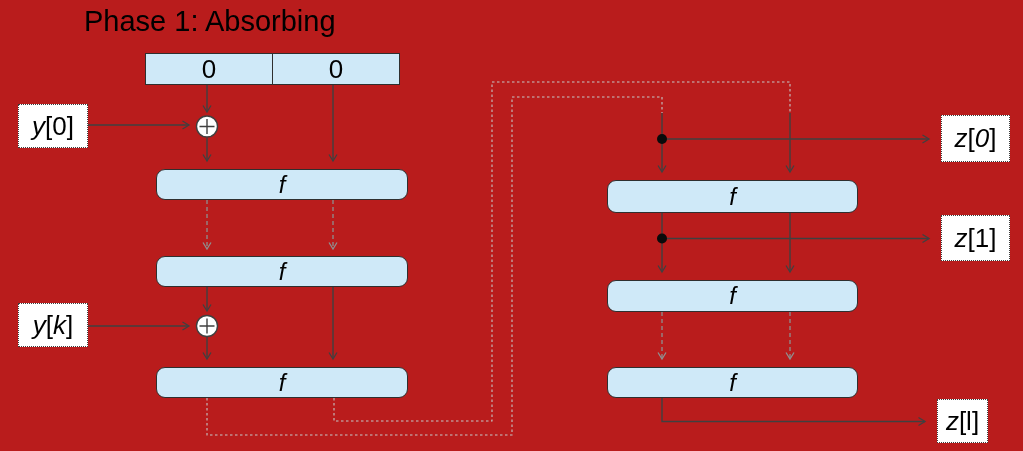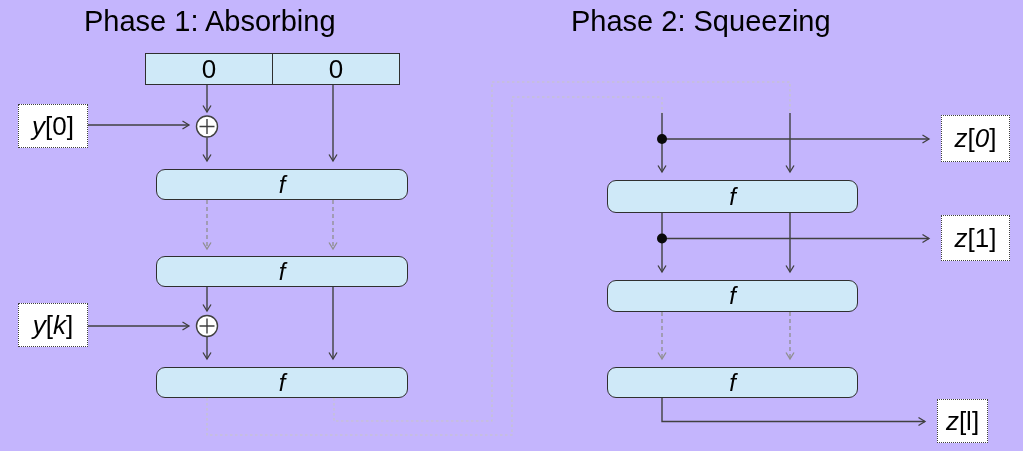--- a/index.html
+++ b/index.html
@@ -1,17 +1,17 @@
 <!DOCTYPE html>
 <html style="--fill: #cfe9f8; --border: #2f2f2f; --arrow: #404040; --dashed: #8f8f8f; --routing: #c6c6c6; --text: #000000;"><head>
 <meta charset="utf-8">
 <style>
   html,body{margin:0;padding:0;background:#ffffff;}
   #canvas{
-    position:relative;width:1023px;height:451px;background:#c4b5fd;
+    position:relative;width:1023px;height:451px;background:#b91c1c;
     font-family:"Liberation Sans","DejaVu Sans",sans-serif;color:var(--text,#000);
     overflow:hidden;
   }
   #wires{position:absolute;left:0;top:0;width:1023px;height:451px;}
 
   .ln{fill:none;stroke:var(--arrow,#404040);stroke-width:1.4;}
   .dln{fill:none;stroke:var(--dashed,#8f8f8f);stroke-width:1.3;stroke-dasharray:4 3;}
   .rln{fill:none;stroke:var(--routing,#c6c6c6);stroke-width:1.1;stroke-dasharray:2.5 2.5;}
   .mhA{fill:none;stroke:var(--arrow,#404040);stroke-width:1.3;}
   .mhG{fill:none;stroke:var(--dashed,#8f8f8f);stroke-width:1.3;}
@@ -119,21 +119,20 @@
     <g>
       <circle class="xorc" cx="207" cy="326" r="10.5"></circle>
       <path class="pl" d="M199.5,326 H214.5 M207,318.5 V333.5"></path>
     </g>
 
     <circle class="jdot" cx="662" cy="139" r="5"></circle>
     <circle class="jdot" cx="662" cy="238.5" r="5"></circle>
   </svg>
 
   <div class="title" id="title1">Phase 1: Absorbing</div>
-  <div class="title" id="title2">Phase 2: Squeezing</div>
 
   <div class="state">
     <div class="cell">0</div>
     <div class="cell">0</div>
   </div>
 
   <div class="fbox" id="f1">f</div>
   <div class="fbox" id="f2">f</div>
   <div class="fbox" id="f3">f</div>
   <div class="fbox" id="f4">f</div>

